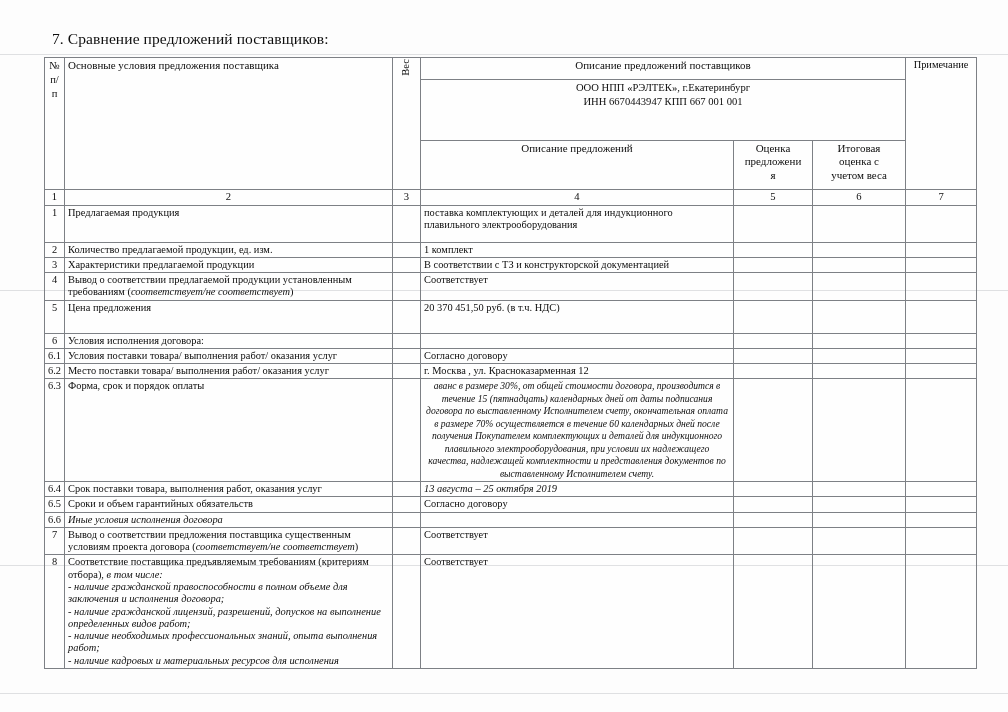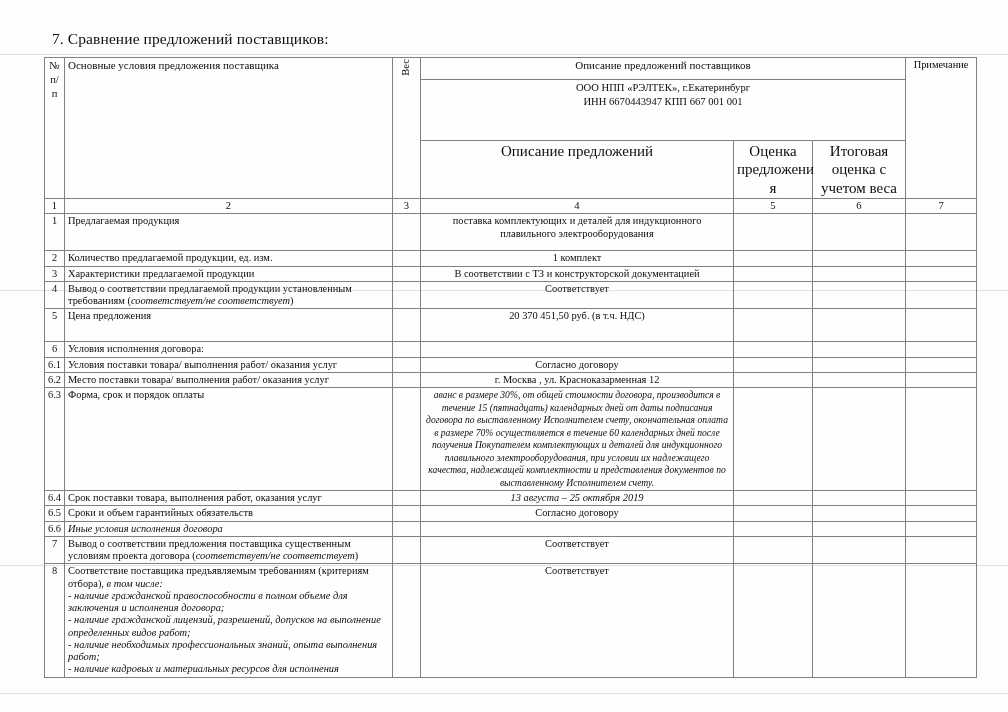--- a/index.html
+++ b/index.html
@@ -64,21 +64,21 @@
   .bold  { font-weight: bold; }
   .numrow td {
     text-align: center;
     font-weight: bold;
     font-size: 10.6px;
     padding: 0 2px 1px 2px;
     height: 12px;
   }
   .hdr-top { height: 19px; vertical-align: middle; font-size: 11px; }
   .hdr-sup { vertical-align: middle; font-size: 10.6px; line-height: 1.3; margin-top: 12px; }
-  .hdr-sub { vertical-align: middle; height: 46px; font-size: 15px; line-height: 1.22; text-align: center; }
+  .hdr-sub { vertical-align: middle; height: 46px; font-size: 11px; line-height: 1.22; text-align: center; }
   .ves-vert {
     writing-mode: vertical-rl;
     transform: rotate(180deg);
     white-space: nowrap;
     margin: 0 auto;
     font-size: 10.6px;
   }
   .ves-cell { text-align: center; vertical-align: middle; }
   .np {
     line-height: 1.3;
@@ -97,21 +97,21 @@
     font-size: 9.6px;
     line-height: 1.3;
     text-align: center;
     padding: 2px 8px;
   }
   .row-tall-1 td { height: 34px; }
   .row-price td  { height: 30px; }
   .bullets { display: block; }
   .bullets span { display: block; font-style: italic; }
   .lead { font-style: normal; }
-  .val-mid { text-align: center; vertical-align: top; padding-top: 2px; }
+  .val-mid { vertical-align: top; padding-top: 2px; }
   .scanline {
     position: absolute;
     left: 0; right: 0;
     height: 1px;
     background: rgba(120,124,130,0.22);
     pointer-events: none;
   }
 </style>
 </head>
 <body>

